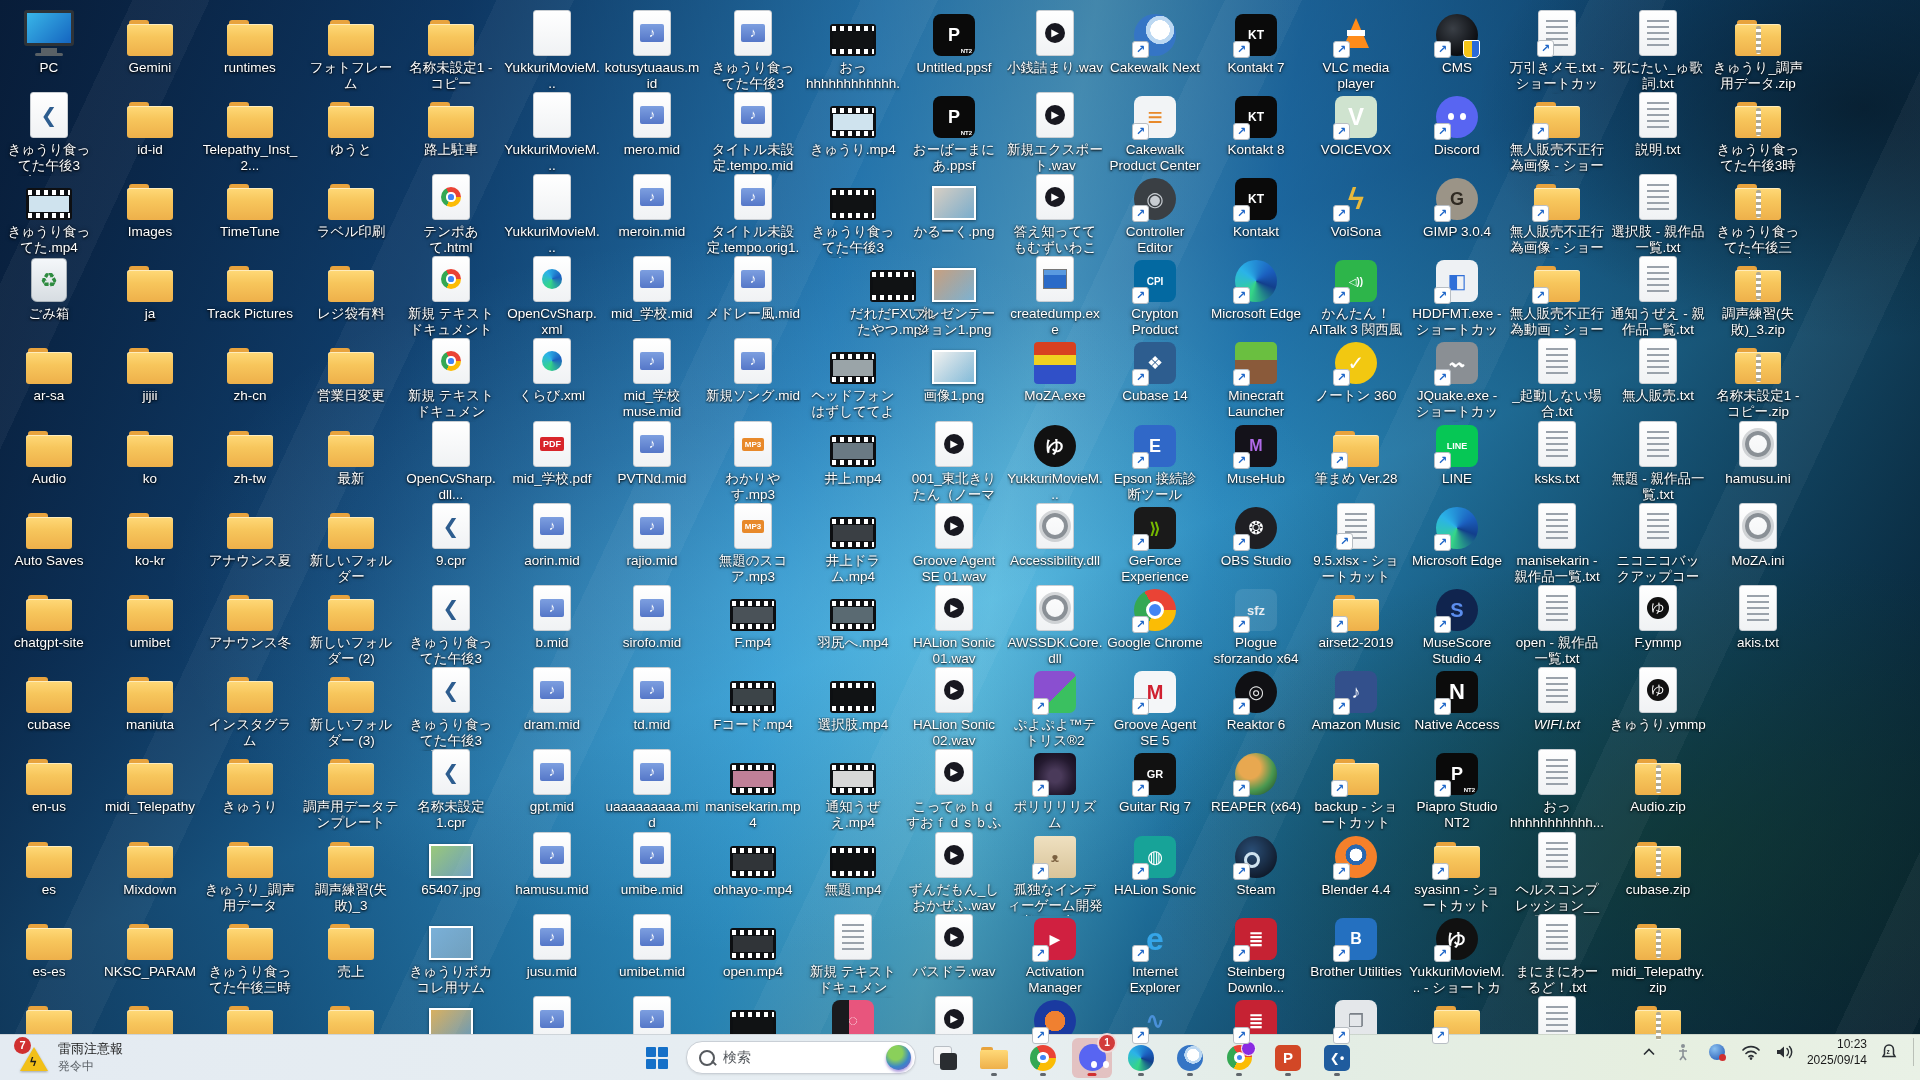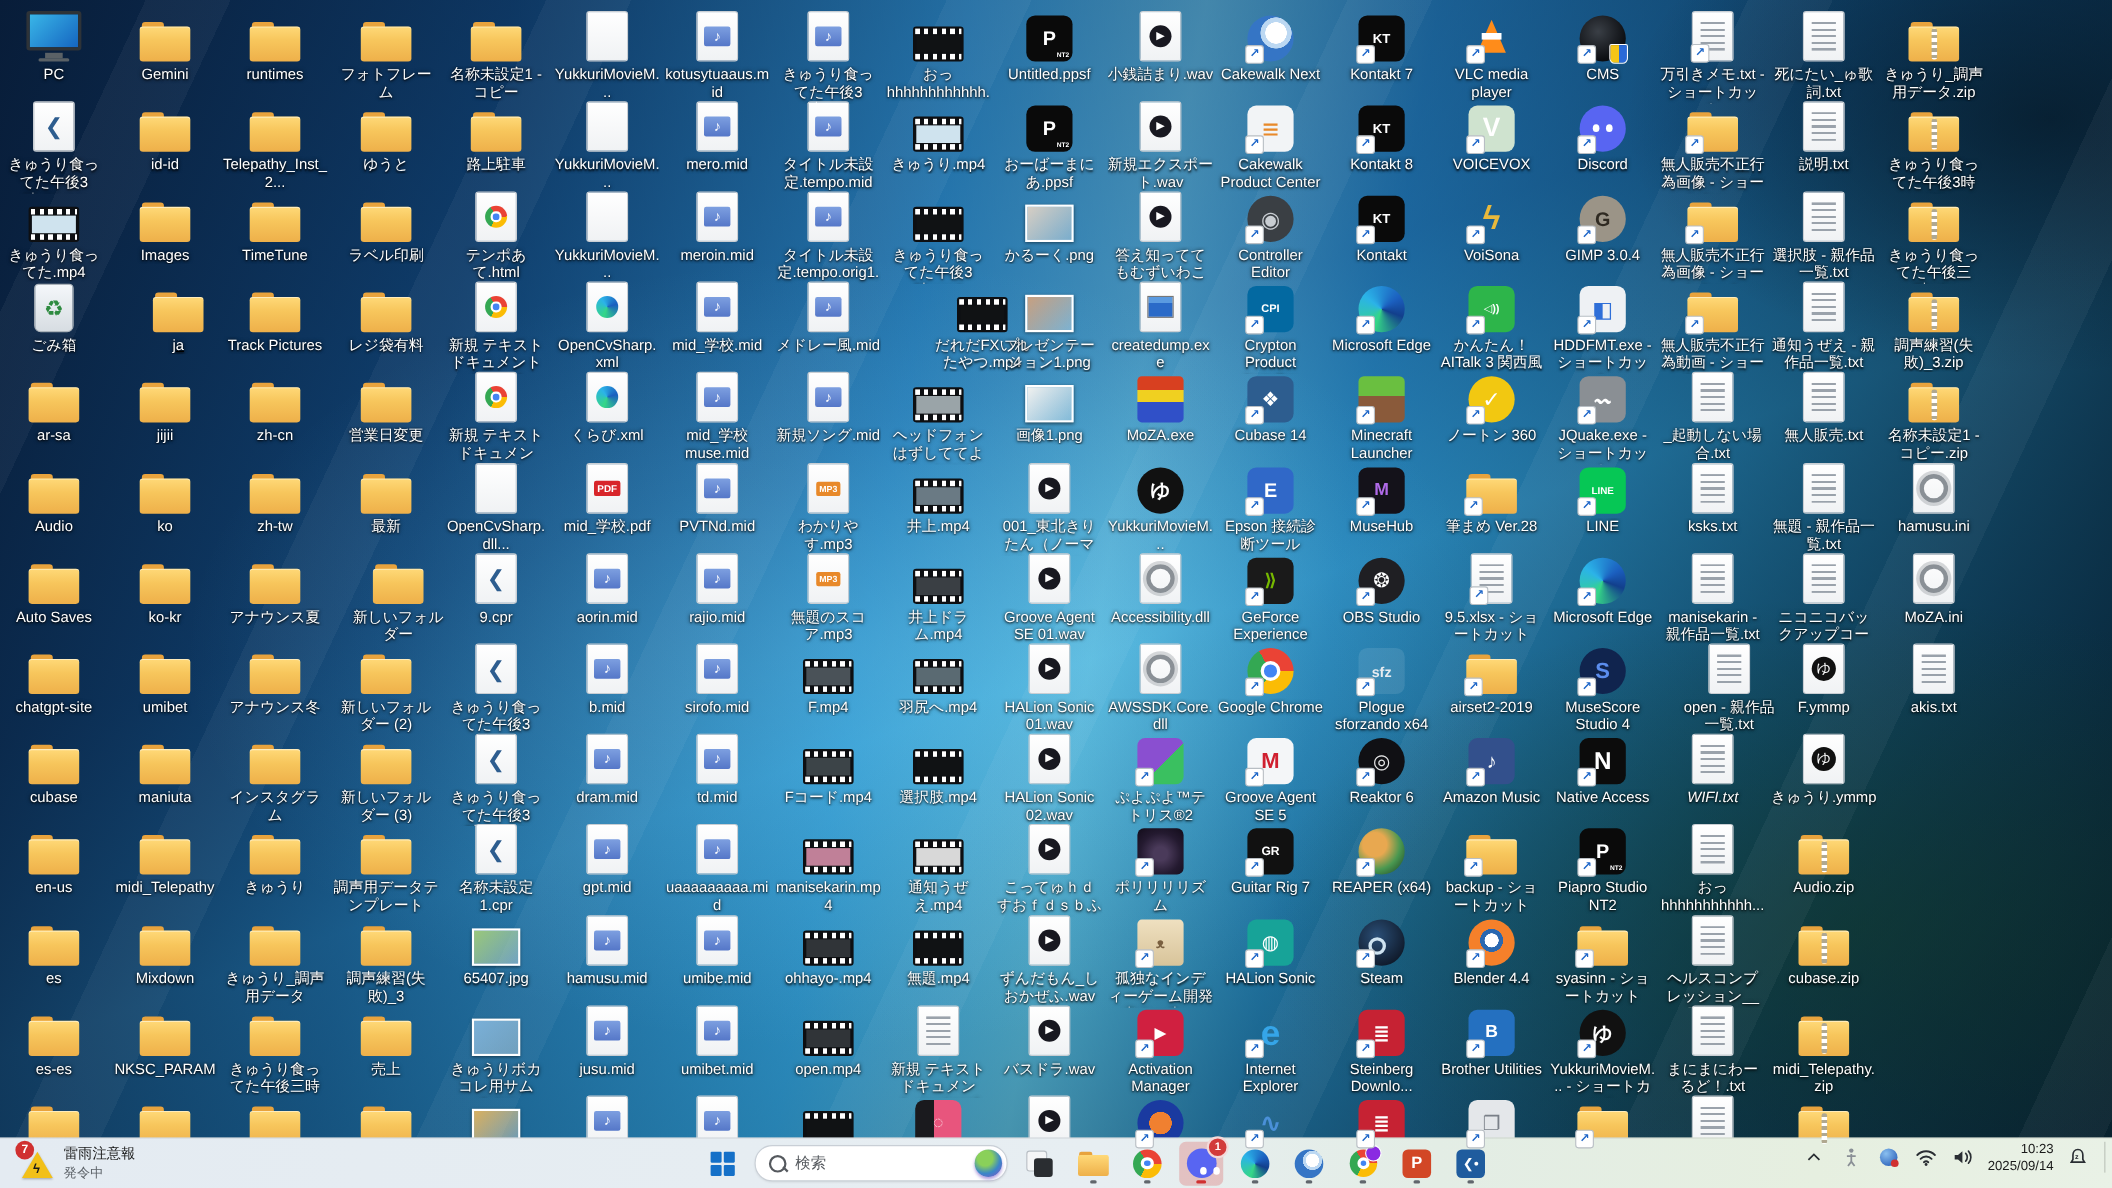--- a/index.html
+++ b/index.html
@@ -580,21 +580,21 @@
         </div>
       </div>
       <div class="lbl">きゅうり食ってた午後三時.zip</div>
     </div>
     <div class="cell" style="left:1px;top:254px;">
       <div class="ic">
         <div class="g bin">♻</div>
       </div>
       <div class="lbl">ごみ箱</div>
     </div>
-    <div class="cell" style="left:114px;top:254px;text-decoration:underline;">
+    <div class="cell" style="left:102px;top:254px;text-decoration:underline;">
       <div class="ic">
         <div class="g folder">
           <div class="tab"></div>
           <div class="body"></div>
         </div>
       </div>
       <div class="lbl">ja</div>
     </div>
     <div class="cell" style="left:202px;top:254px;">
       <div class="ic">
@@ -1028,21 +1028,21 @@
     </div>
     <div class="cell" style="left:202px;top:501px;">
       <div class="ic">
         <div class="g folder">
           <div class="tab"></div>
           <div class="body"></div>
         </div>
       </div>
       <div class="lbl">アナウンス夏</div>
     </div>
-    <div class="cell" style="left:303px;top:501px;margin-left:11px;">
+    <div class="cell" style="left:303px;top:501px;">
       <div class="ic">
         <div class="g folder">
           <div class="tab"></div>
           <div class="body"></div>
         </div>
       </div>
       <div class="lbl">新しいフォルダー</div>
     </div>
     <div class="cell" style="left:403px;top:501px;">
       <div class="ic">
@@ -1274,21 +1274,21 @@
         </div>
       </div>
       <div class="lbl">airset2-2019</div>
     </div>
     <div class="cell" style="left:1409px;top:583px;">
       <div class="ic">
         <div class="g app ci" style="background:#10244e;color:#5b8dee;font-size:20px;">S<span class="sc">↗</span></div>
       </div>
       <div class="lbl">MuseScore Studio 4</div>
     </div>
-    <div class="cell" style="left:1509px;top:583px;margin-left:15px;">
+    <div class="cell" style="left:1509px;top:583px;">
       <div class="ic">
         <div class="g doc">
           <div class="lines"></div>
         </div>
       </div>
       <div class="lbl">open - 親作品一覧.txt</div>
     </div>
     <div class="cell" style="left:1610px;top:583px;">
       <div class="ic">
         <div class="g doc">

